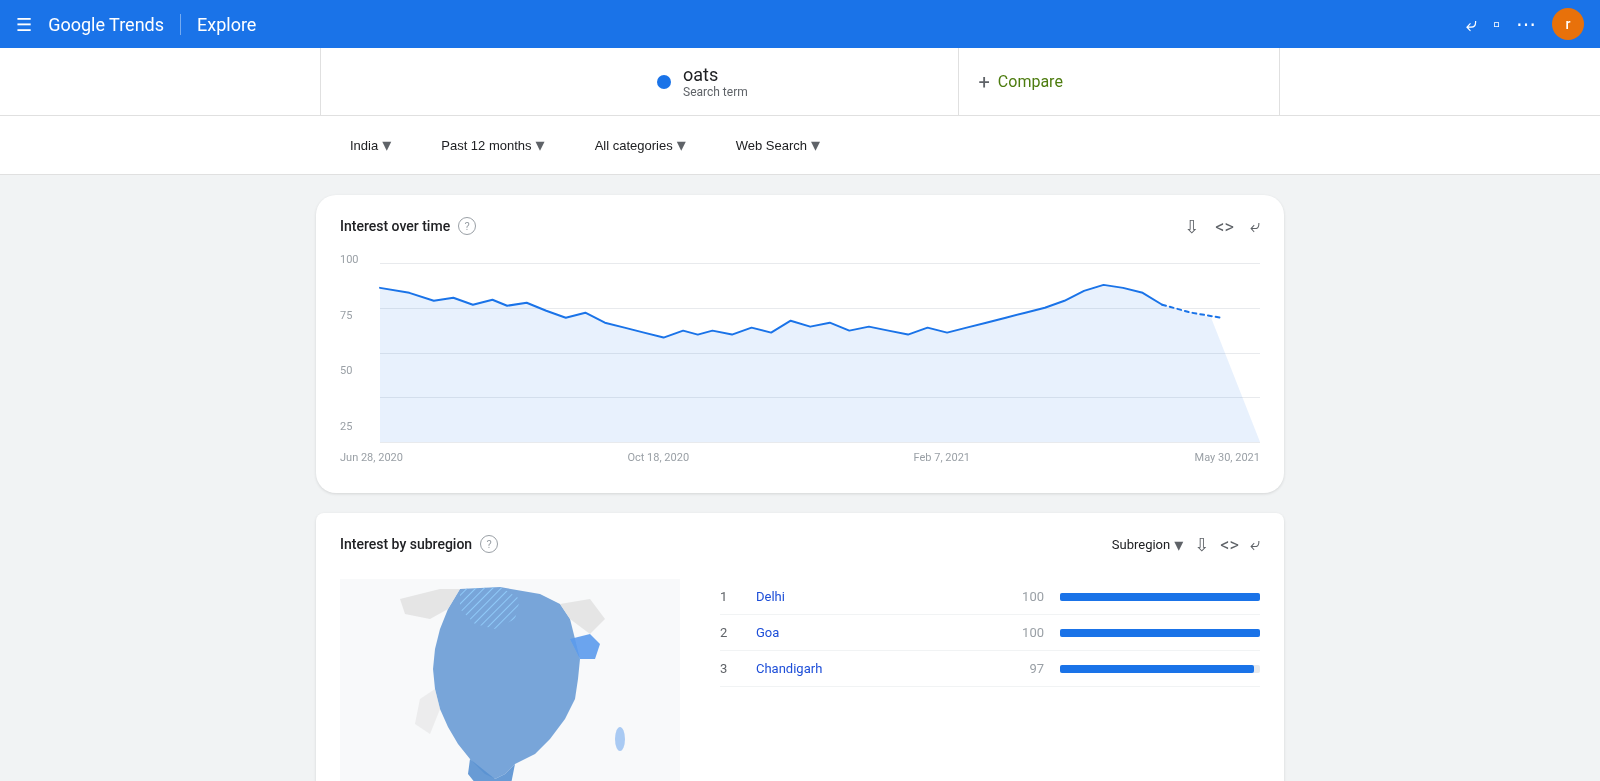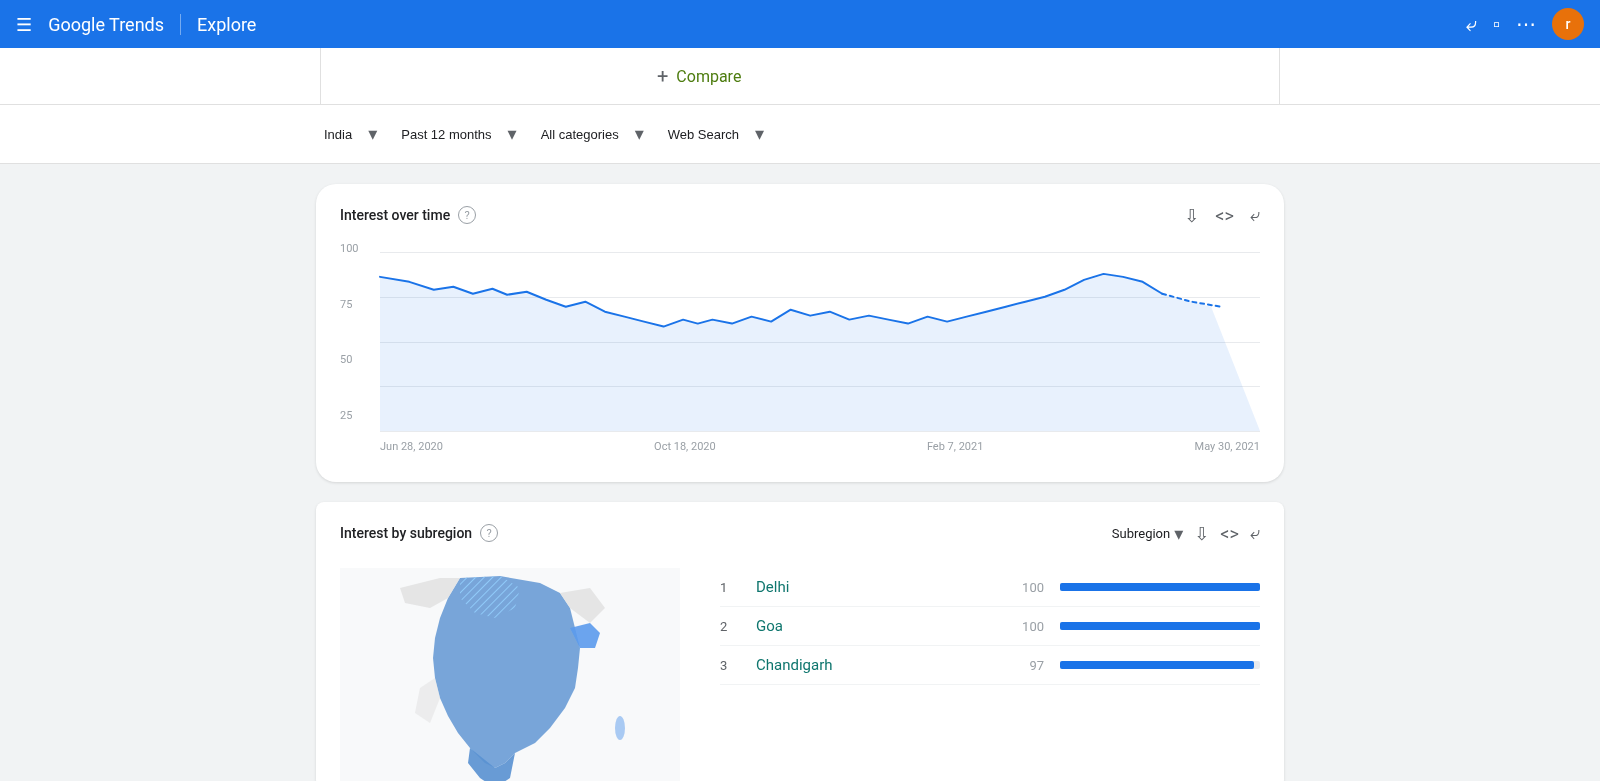--- a/index.html
+++ b/index.html
@@ -66,28 +66,29 @@
     }
     .filters-row {
       display: flex;
       align-items: center;
       gap: 8px;
       padding: 12px 0;
     }
     .filter-btn {
       display: flex;
       align-items: center;
-      gap: 16px;
+      gap: 4px;
       padding: 6px 8px;
       border: none;
       background: transparent;
       font-size: 13px;
       color: #202124;
       cursor: pointer;
       border-radius: 4px;
+      margin-left: 26px;
     }
     .filter-arrow { font-size: 18px; color: #5f6368; }
 
     
     .main-content {
       max-width: 1600px;
       padding: 20px 316px;
     }
 
     
@@ -146,21 +147,20 @@
       height: 180px;
       position: relative;
       border-bottom: 1px solid #e8eaed;
     }
     .chart-grid-line {
       position: absolute;
       left: 0; right: 0;
       border-top: 1px solid #e8eaed;
     }
     .chart-x-labels {
-      margin-left: 40px;
       display: flex;
       justify-content: space-between;
       padding-top: 8px;
       font-size: 11px;
       color: #9aa0a6;
     }
     svg.line-chart {
       position: absolute;
       top: 0; left: 0;
       width: 100%; height: 100%;
@@ -209,21 +209,21 @@
       flex: 1;
     }
     .ranking-item {
       display: flex;
       align-items: center;
       padding: 10px 0;
       border-bottom: 1px solid #f1f3f4;
       gap: 16px;
     }
     .ranking-num { font-size: 13px; color: #5f6368; width: 20px; }
-    .ranking-name { font-size: 15px; color: #0f766e; flex: 1; }
+    .ranking-name { font-size: 13px; color: #1d4ed8; flex: 1; }
     .ranking-score { font-size: 13px; color: #9aa0a6; width: 30px; text-align: right; }
     .ranking-bar-container { width: 200px; height: 8px; background: #e8eaed; border-radius: 2px; }
     .ranking-bar { height: 100%; background: #1a73e8; border-radius: 2px; }
   </style>
 </head>
 <body>
 
 <header class="header">
   <div class="header-left">
     <span class="menu-icon">☰</span>
@@ -235,20 +235,27 @@
   <div class="header-right">
     <span class="header-icon">⤶</span>
     <span class="header-icon">▫</span>
     <span class="header-icon">⋯</span>
     <div class="avatar">r</div>
   </div>
 </header>
 
 <div class="search-section">
   <div style="display:flex; max-width:960px; margin:0 auto; padding: 0 0 0 316px; border-left: 1px solid #e0e0e0; border-right: 1px solid #e0e0e0;">
+    <div class="search-term-box">
+      <div class="term-dot"></div>
+      <div class="term-info">
+        <div class="term-name">oats</div>
+        <div class="term-type">Search term</div>
+      </div>
+    </div>
     <div class="compare-box">
       <span class="compare-plus">+</span>
       <span class="compare-label">Compare</span>
     </div>
   </div>
 </div>
 
 <div class="filters-section">
   <div class="filters-row">
     <button class="filter-btn">

